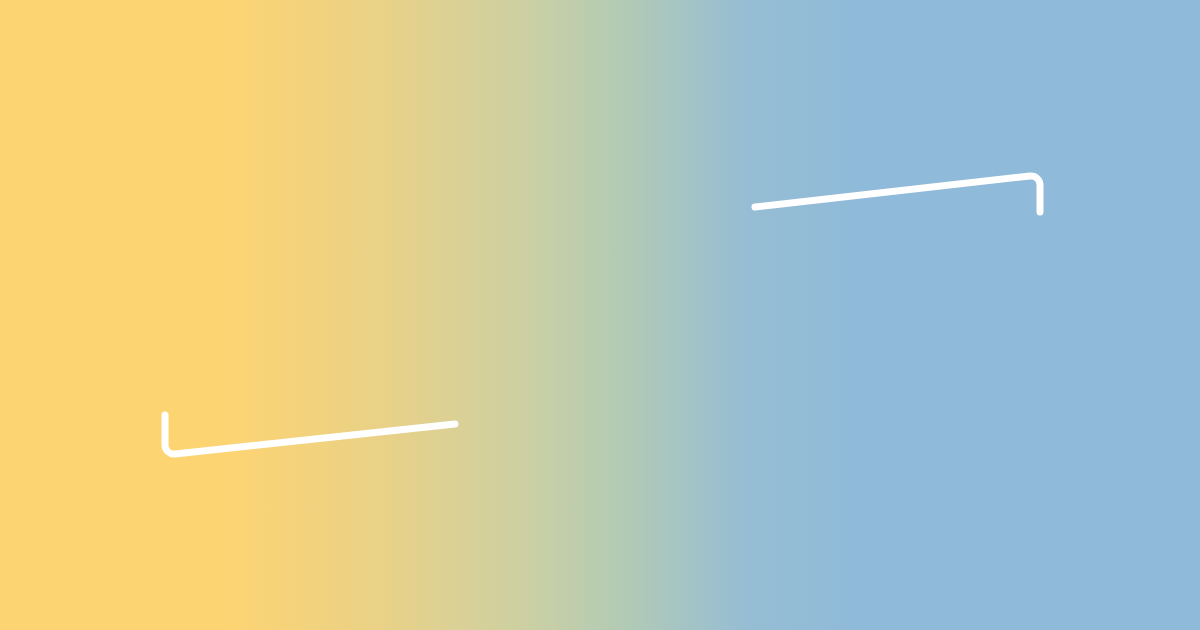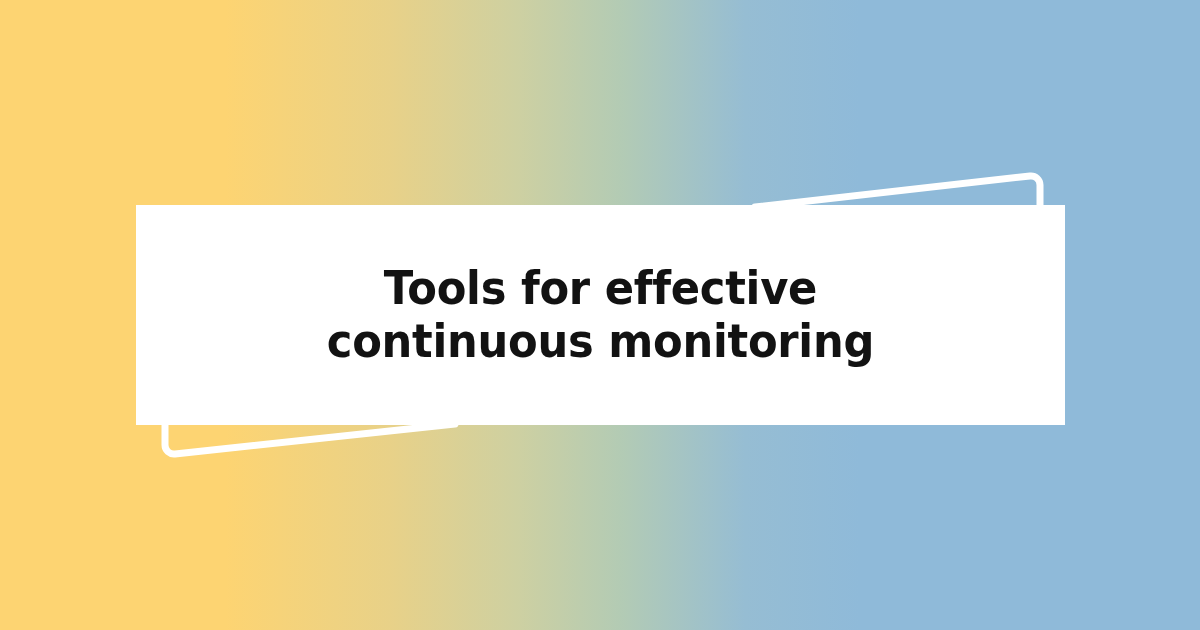--- a/index.html
+++ b/index.html
@@ -90,20 +90,14 @@
 <div id="slide">
 
   <svg class="deco-top" viewBox="0 0 1200 630" preserveAspectRatio="none">
     <path d="M 755 207 L 1030 176 A 9 9 0 0 1 1040 185 L 1040 212" fill="none" stroke="#ffffff" stroke-width="7" stroke-linecap="round" stroke-linejoin="round"></path>
   </svg>
 
   <svg class="deco-bottom" viewBox="0 0 1200 630" preserveAspectRatio="none">
     <path d="M 165 415 L 165 445 A 9 9 0 0 0 175 454 L 455 424" fill="none" stroke="#ffffff" stroke-width="7" stroke-linecap="round" stroke-linejoin="round"></path>
   </svg>
 
-  <div class="card">
-    <div class="card-inner">
-      <h1 class="title">Tools for effective
-continuous monitoring</h1>
-    </div>
-  </div>
 
 </div>
 
 </body></html>

